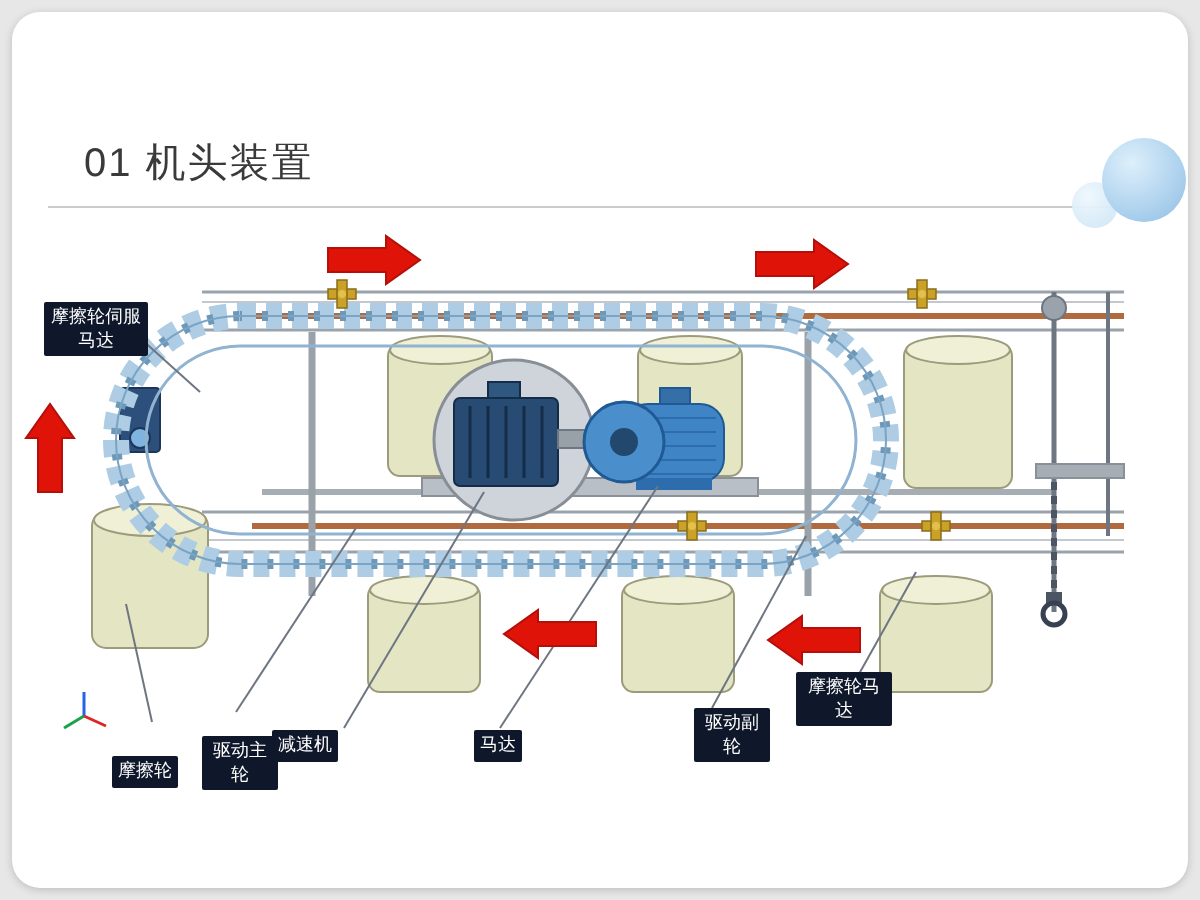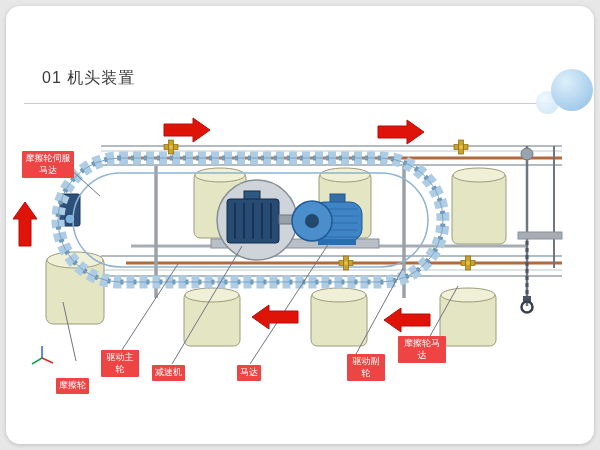--- a/index.html
+++ b/index.html
@@ -19,21 +19,21 @@
   .slide {
     position: absolute;
     left: 6px; top: 6px; right: 6px; bottom: 6px;
     background: #ffffff;
     border-radius: 14px;
     box-shadow: 0 1px 4px rgba(0,0,0,0.18);
   }
   .page-title {
     position: absolute;
     left: 36px; top: 62px;
-    font-size: 16px;
+    font-size: 20px;
     color: #3a3a3a;
     letter-spacing: 1px;
   }
   .title-divider {
     position: absolute;
     left: 18px; right: 18px; top: 97px;
     height: 1px;
     background: #cbcbcb;
   }
   .deco-big {
@@ -51,34 +51,34 @@
     background: radial-gradient(circle at 35% 30%, #eef7fd 0%, #cce4f6 100%);
     opacity: 0.95;
   }
   .diagram-svg {
     position: absolute;
     left: 0; top: 0;
     width: 600px; height: 450px;
   }
   .label {
     position: absolute;
-    background: #ef4444;
+    background: #0f172a;
     color: #ffffff;
     font-size: 9px;
     line-height: 1.3;
     padding: 2px 3px;
     text-align: center;
     border-radius: 1px;
     white-space: nowrap;
   }
   .label.wrap { white-space: normal; }
   .lbl-servo          { left: 16px;  top: 145px; width: 46px; }
   .lbl-friction       { left: 50px;  top: 372px; }
-  .lbl-drive-main     { left: 95px;  top: 344px; width: 32px; }
-  .lbl-reducer        { left: 146px; top: 359px; }
+  .lbl-drive-main     { left: 95px;  top: 362px; width: 32px; }
+  .lbl-reducer        { left: 130px; top: 359px; }
   .lbl-motor          { left: 231px; top: 359px; text-align: center; }
   .lbl-drive-sub      { left: 341px; top: 348px; width: 32px; }
   .lbl-friction-motor { left: 392px; top: 330px; width: 42px; }
 </style>
 </head>
 <body>
 
 <div class="canvas">
   <div class="slide">
 

